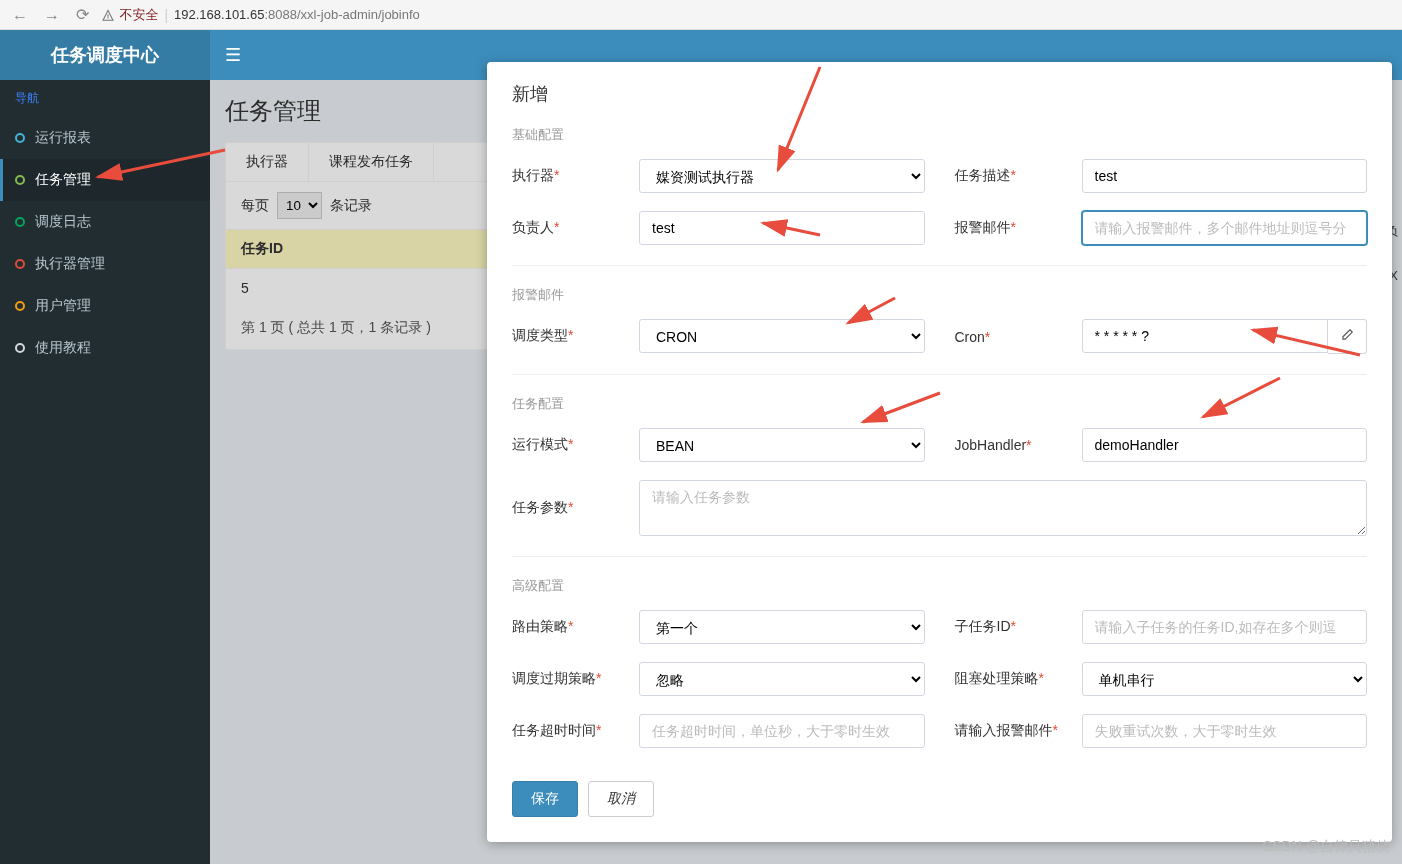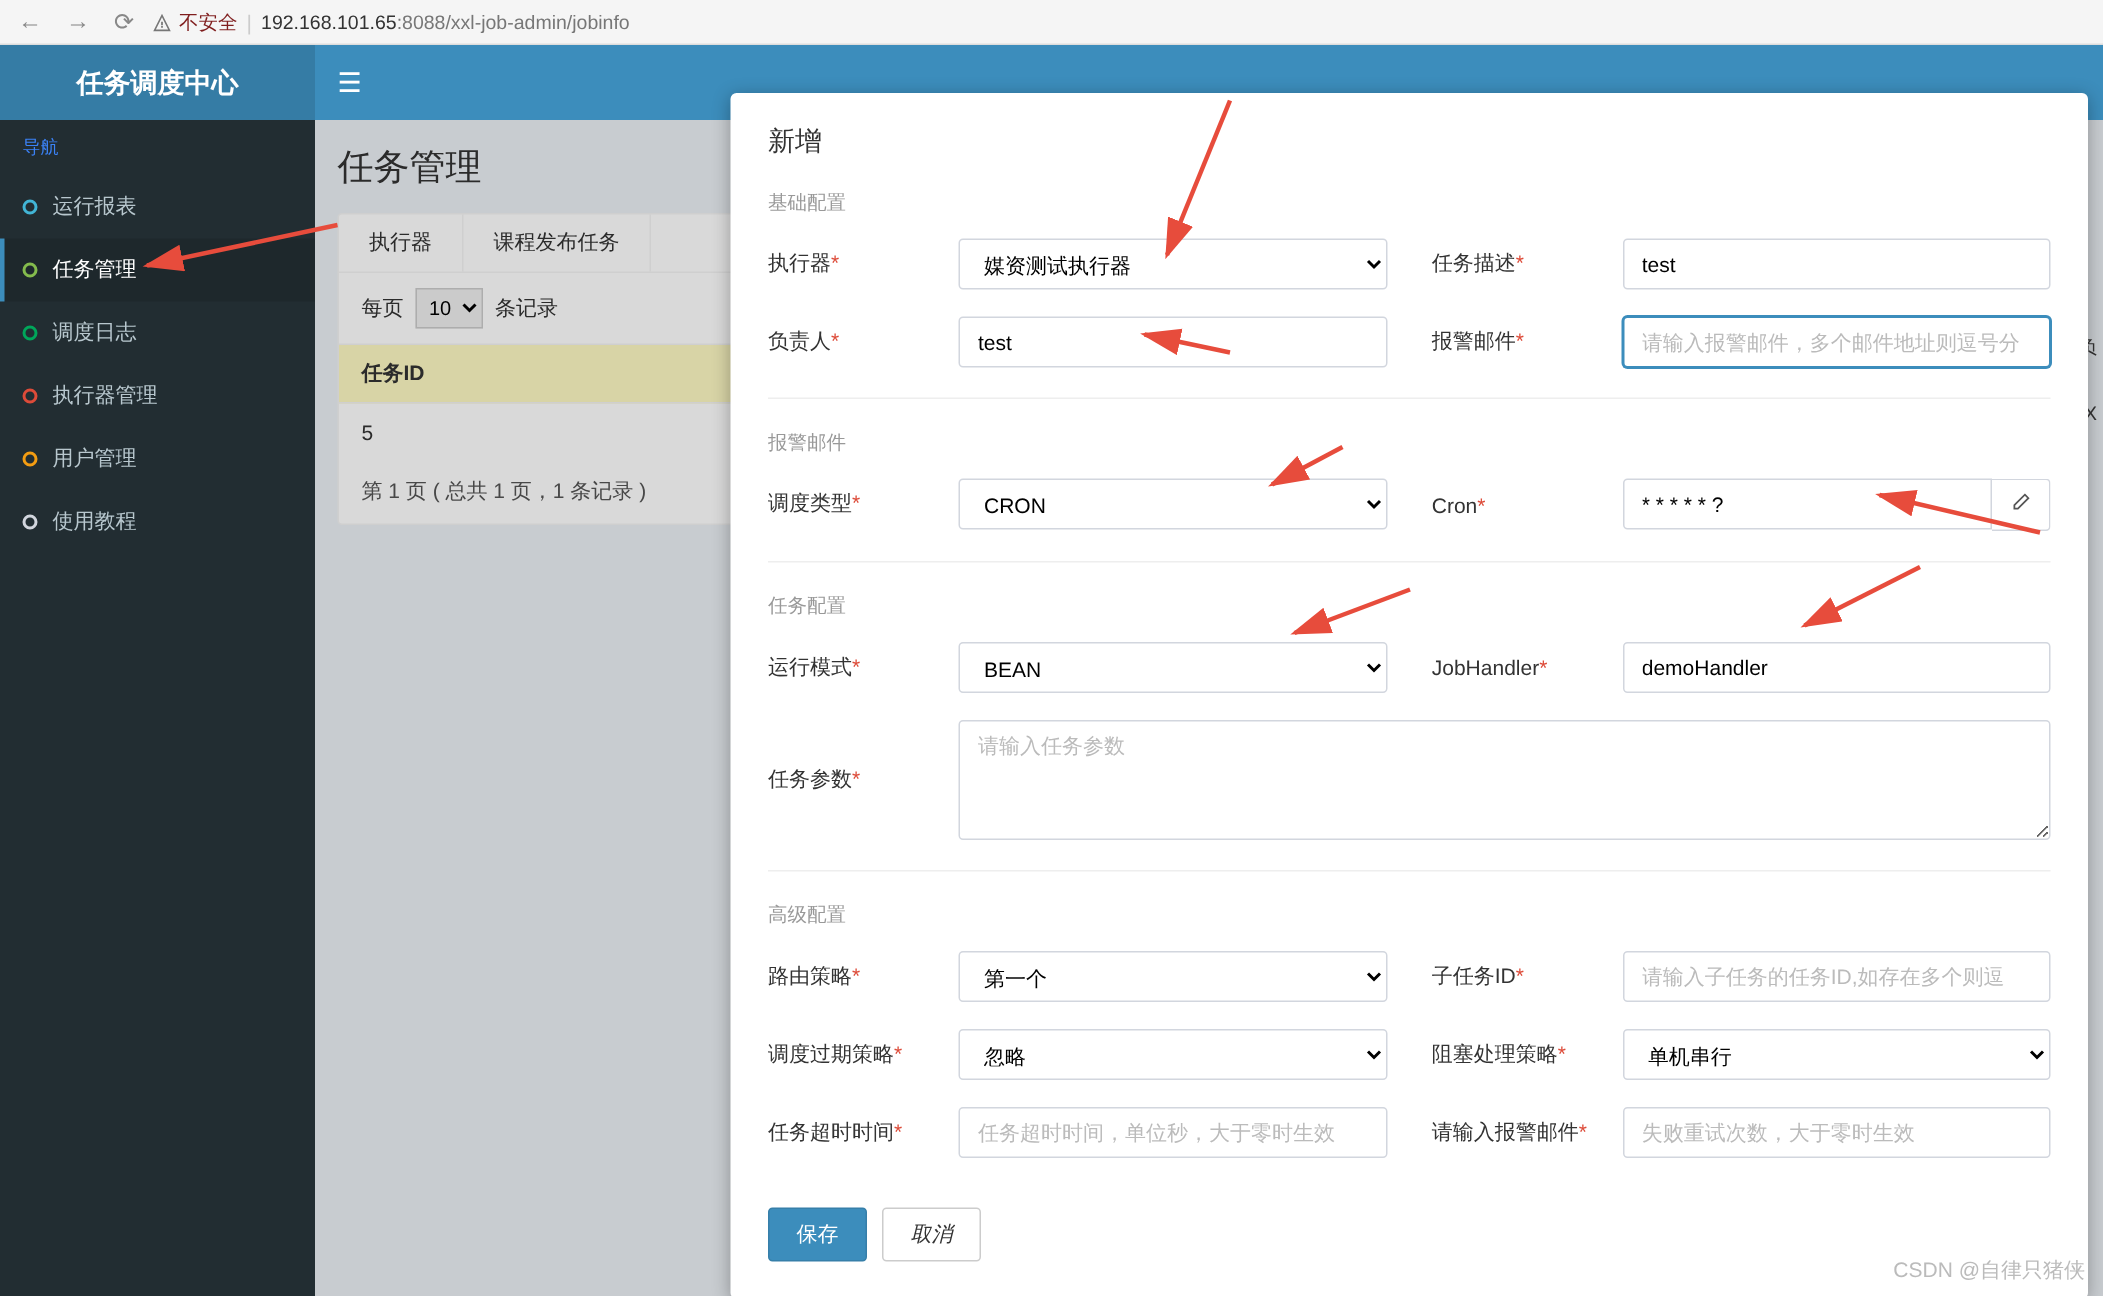--- a/index.html
+++ b/index.html
@@ -54,21 +54,21 @@
     .modal-body { padding: 20px 25px; }
     .modal-title { font-size: 18px; margin-bottom: 20px; }
     .section-label { color: #999; font-size: 13px; margin-bottom: 15px; }
     .form-row { display: flex; gap: 30px; margin-bottom: 18px; align-items: flex-start; }
     .form-group { display: flex; align-items: center; flex: 1; gap: 12px; }
     .form-group.full { flex: 1 1 100%; }
     .form-label { width: 115px; font-size: 14px; color: #333; white-space: nowrap; }
     .req { color: #dd4b39; }
     .form-control { flex: 1; padding: 8px 12px; border: 1px solid #d2d6de; border-radius: 3px; font-size: 14px; height: 34px; background: #fff; }
     .form-control.focus { border-color: #3c8dbc; outline: none; box-shadow: 0 0 0 1px #3c8dbc; }
-    textarea.form-control { height: 80px; resize: both; }
+    textarea.form-control { height: 56px; resize: both; }
     select.form-control { cursor: pointer; }
     .input-group { flex: 1; display: flex; }
     .input-group .form-control { border-radius: 3px 0 0 3px; }
     .addon-btn { padding: 8px 12px; border: 1px solid #d2d6de; border-left: none; border-radius: 0 3px 3px 0; background: #fff; cursor: pointer; }
     hr { border: none; border-top: 1px solid #eee; margin: 20px 0; }
     .modal-footer { display: flex; gap: 10px; padding: 15px 0 5px; }
     .btn { padding: 8px 18px; border-radius: 3px; cursor: pointer; font-size: 14px; border: 1px solid transparent; }
     .btn-primary { background: #3c8dbc; color: #fff; border-color: #367fa9; }
     .btn-default { background: #fff; color: #333; border-color: #ccc; font-style: italic; }
     

